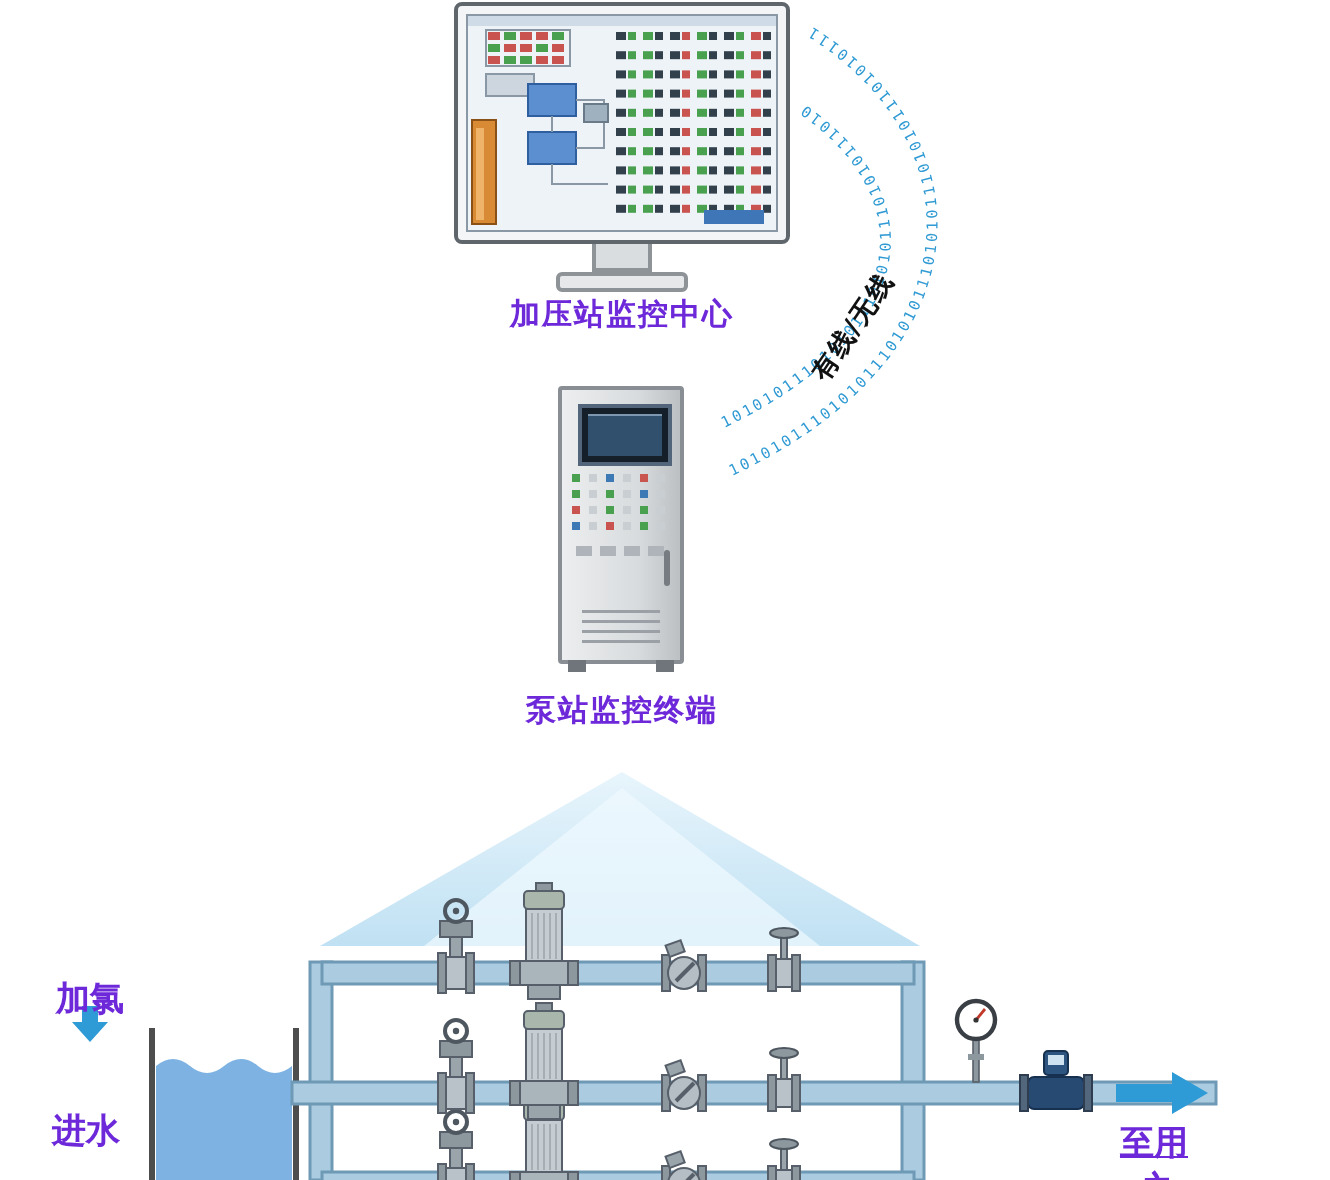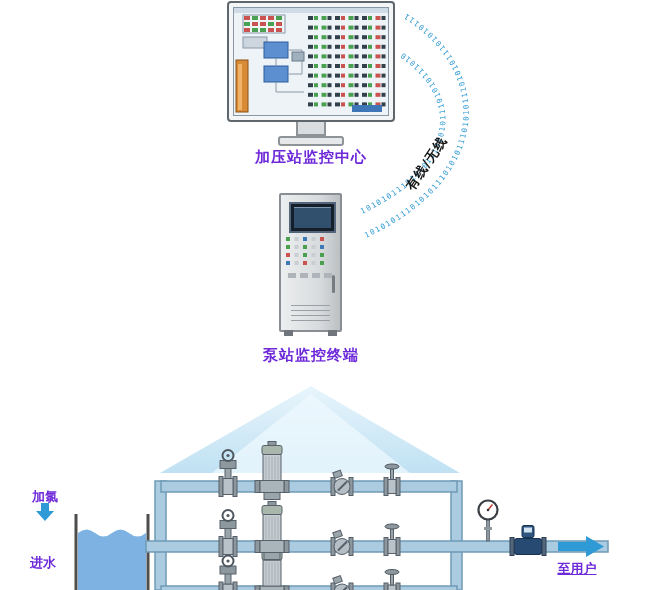--- a/index.html
+++ b/index.html
@@ -1,20 +1,20 @@
 <!DOCTYPE html>
 <html><head>
 <meta charset="utf-8">
 <style>
   html,body{margin:0;padding:0;}
   body{width:665px;height:590px;background:#fff;font-family:"DejaVu Sans","Liberation Sans",sans-serif;}
   .stage{position:relative;width:665px;height:590px;overflow:hidden;background:#ffffff;}
   .overlay{position:absolute;left:0;top:0;z-index:1;}
   .diagram-label{position:absolute;z-index:3;color:#6d28d9;font-weight:600;font-size:15px;text-align:center;letter-spacing:1px;}
-  .small-label{font-size:13px;font-weight:600;letter-spacing:0;}
+  .small-label{font-size:17px;font-weight:600;letter-spacing:0;}
   .link-label{position:absolute;z-index:3;font-size:13px;font-weight:700;color:#111;transform:rotate(-56deg);transform-origin:left top;letter-spacing:1px;white-space:nowrap;}
   
   .monitor{position:absolute;left:227px;top:1px;width:168px;height:121px;background:#f4f5f6;border:2px solid #5f666c;border-radius:4px;z-index:2;box-sizing:border-box;}
   .monitor-screen{position:absolute;left:4px;top:4px;right:4px;bottom:4px;background:#eef3f8;border:1px solid #8a98a5;overflow:hidden;}
   .monitor-neck{position:absolute;left:296px;top:122px;width:30px;height:14px;background:#dadddf;border:2px solid #8e9398;border-top:none;z-index:2;box-sizing:border-box;}
   .monitor-base{position:absolute;left:278px;top:136px;width:66px;height:10px;background:#e6e8ea;border:2px solid #8e9398;border-radius:3px;z-index:2;box-sizing:border-box;}
   
   .cabinet{position:absolute;left:279px;top:193px;width:63px;height:139px;background:linear-gradient(90deg,#eceeef 0%,#d8dbdd 65%,#bcc0c3 100%);border:2px solid #888e93;border-radius:2px;z-index:2;box-sizing:border-box;}
   .cabinet-screen{position:absolute;left:8px;top:7px;width:43px;height:27px;background:#141f2a;border:2px solid #53657a;}
   .cabinet-screen-inner{position:absolute;left:3px;top:3px;right:3px;bottom:3px;background:#30506d;border-top:1px solid #7d97b0;}

